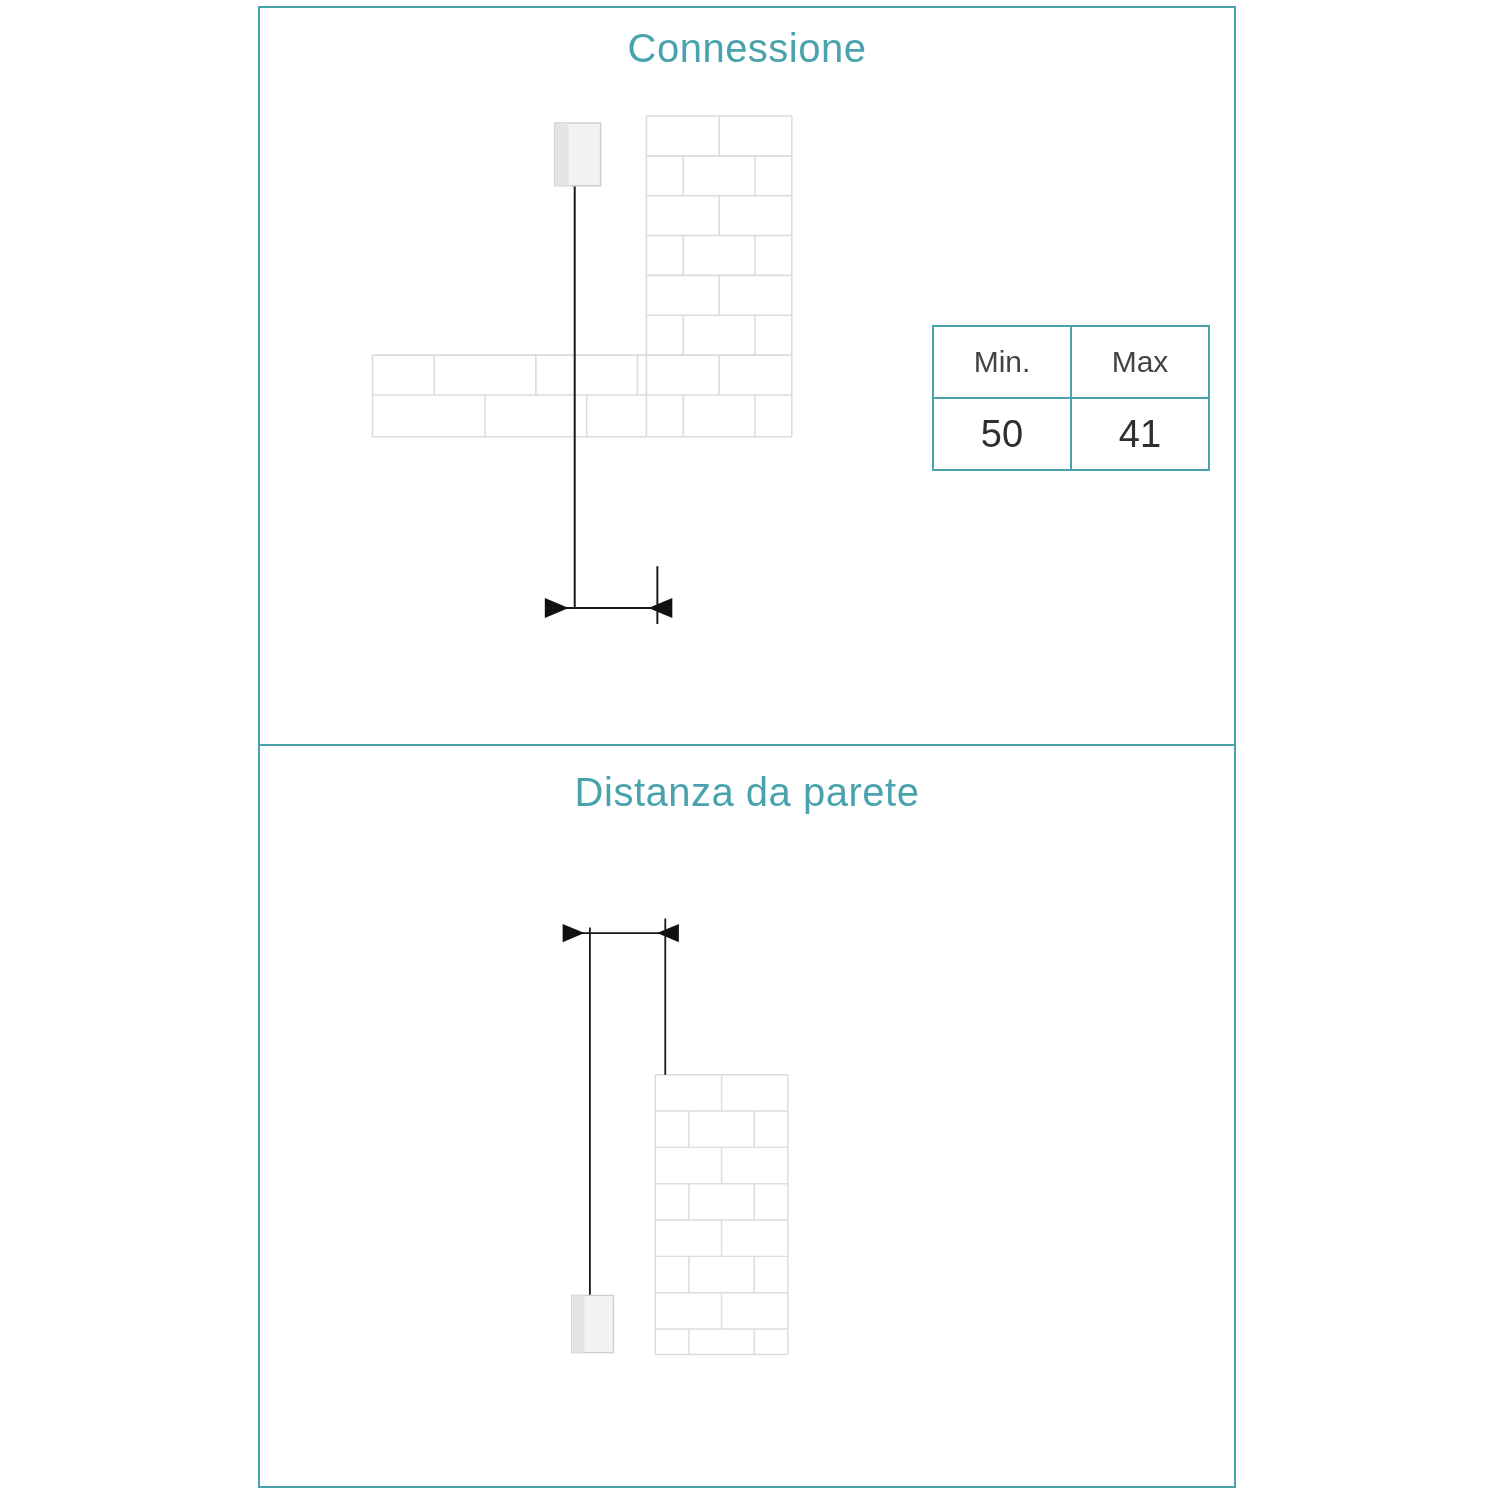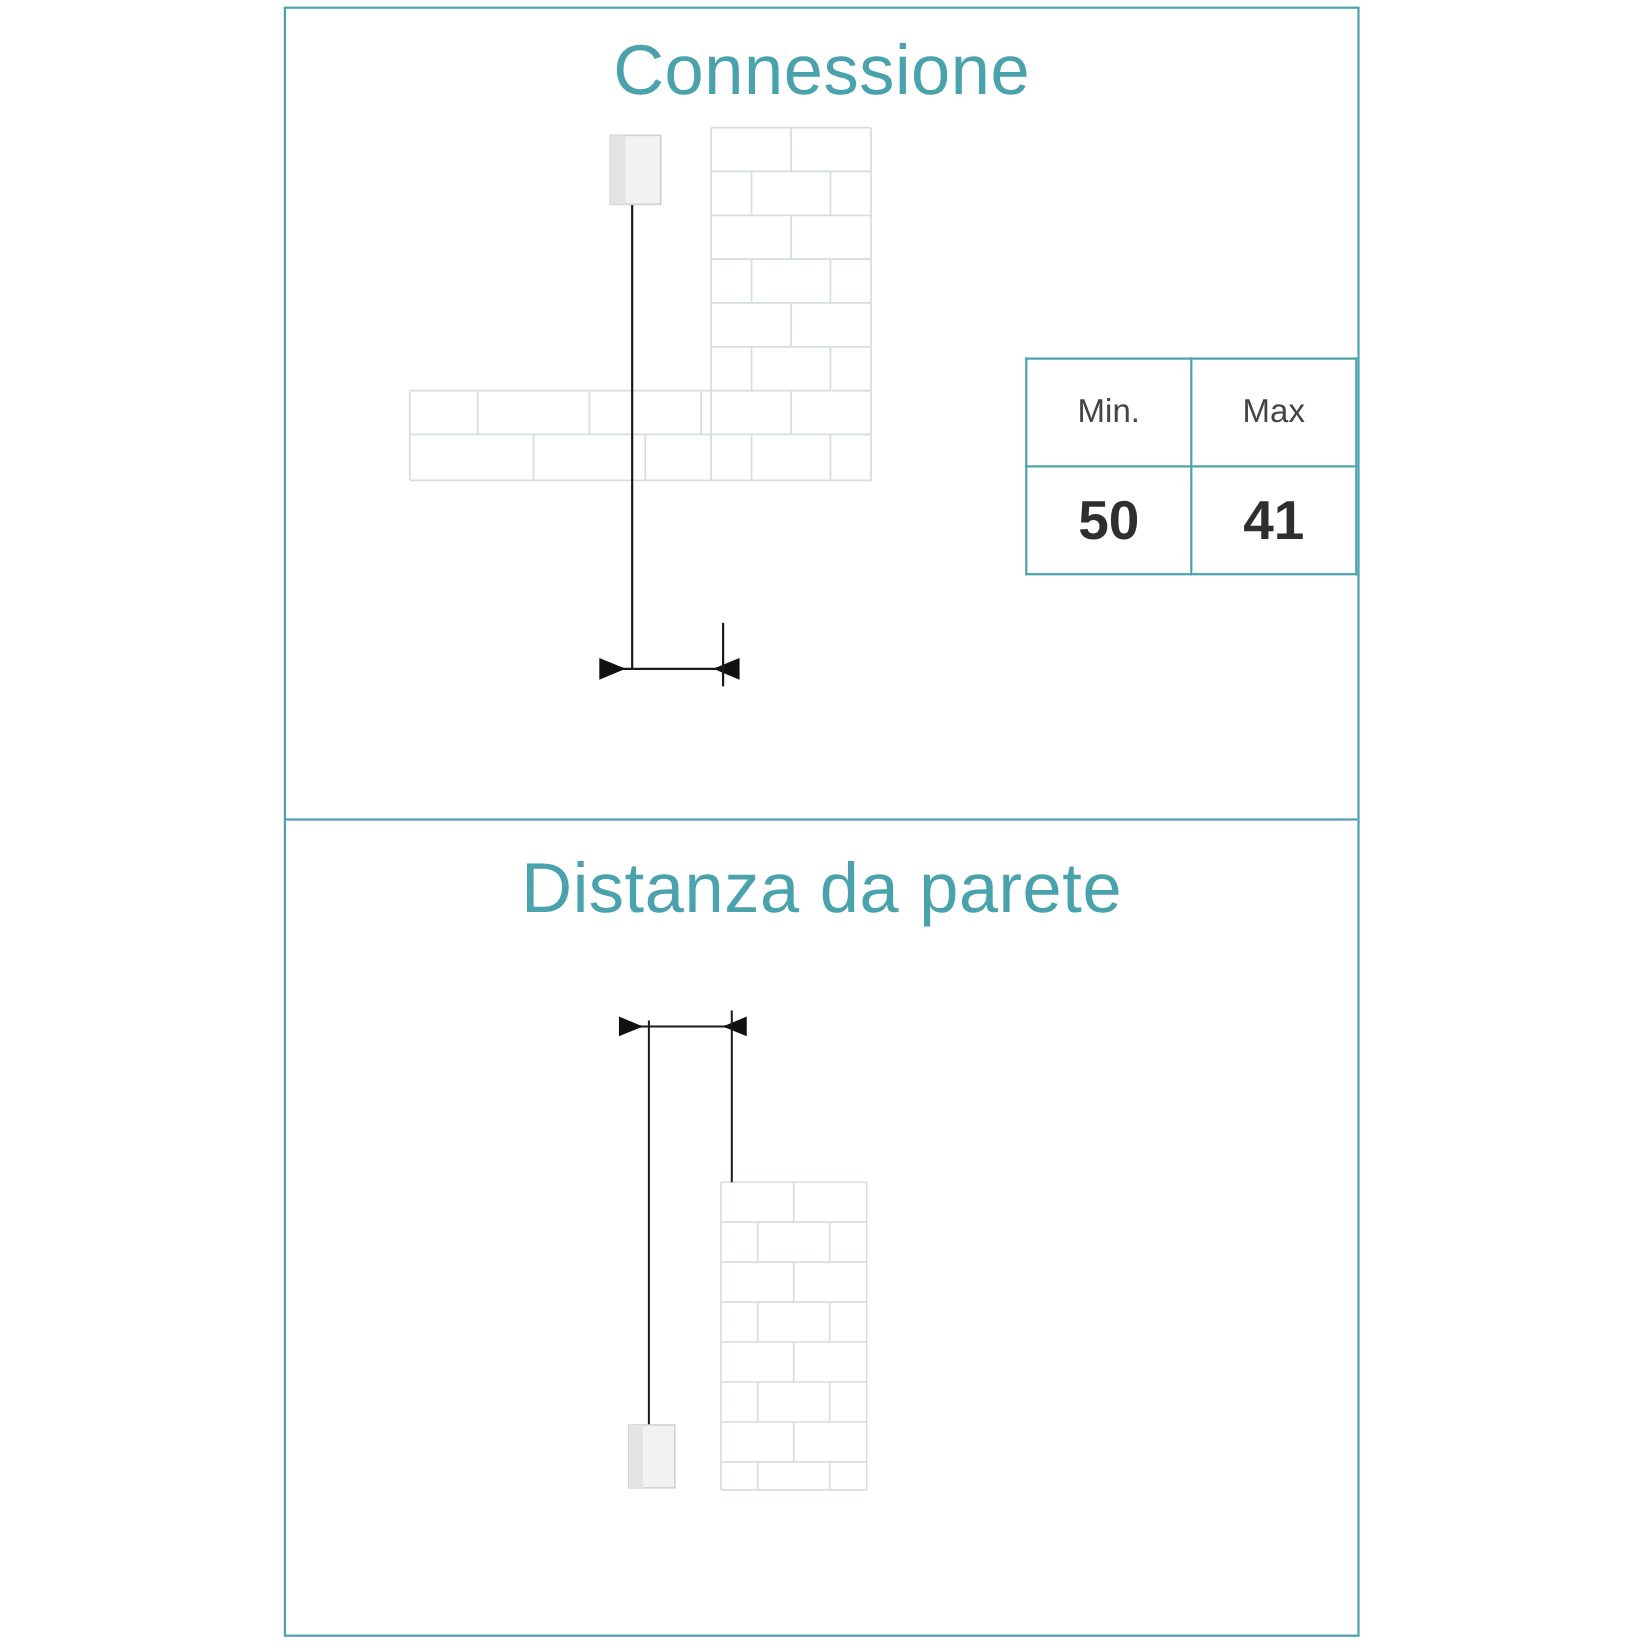--- a/index.html
+++ b/index.html
@@ -38,21 +38,21 @@
   #panel-distanza {
     top: 738px;
     height: 672px;
   }
   .panel-title {
     position: absolute;
     left: 0;
     width: 100%;
     text-align: center;
     color: #4aa3ac;
-    font-size: 64px;
+    font-size: 40px;
     font-weight: 400;
     letter-spacing: 0.5px;
     white-space: nowrap;
   }
   #panel-connessione .panel-title { top: 18px; }
   #panel-distanza .panel-title { top: 24px; }
 
   .diagram {
     position: absolute;
     left: 0;
@@ -69,30 +69,29 @@
     font-size: 32px;
     color: #333333;
   }
   .spec-table td, .spec-table th {
     border: 2px solid #4aa3ac;
     width: 128px;
     height: 62px;
     text-align: center;
     vertical-align: middle;
     font-weight: 400;
-    padding: 17px;
+    padding: 4px;
   }
   .spec-table th {
     font-size: 30px;
     color: #444444;
   }
   .spec-table td {
-    font-size: 50px;
+    font-size: 38px;
     color: #2f2f2f;
-    font-weight: bold;
   }
   #table-connessione { left: 672px; top: 317px; }
 </style>
 </head>
 <body>
 
 <div id="sheet">
 
   <div class="panel" id="panel-connessione">
     <div class="panel-title">Connessione</div>

